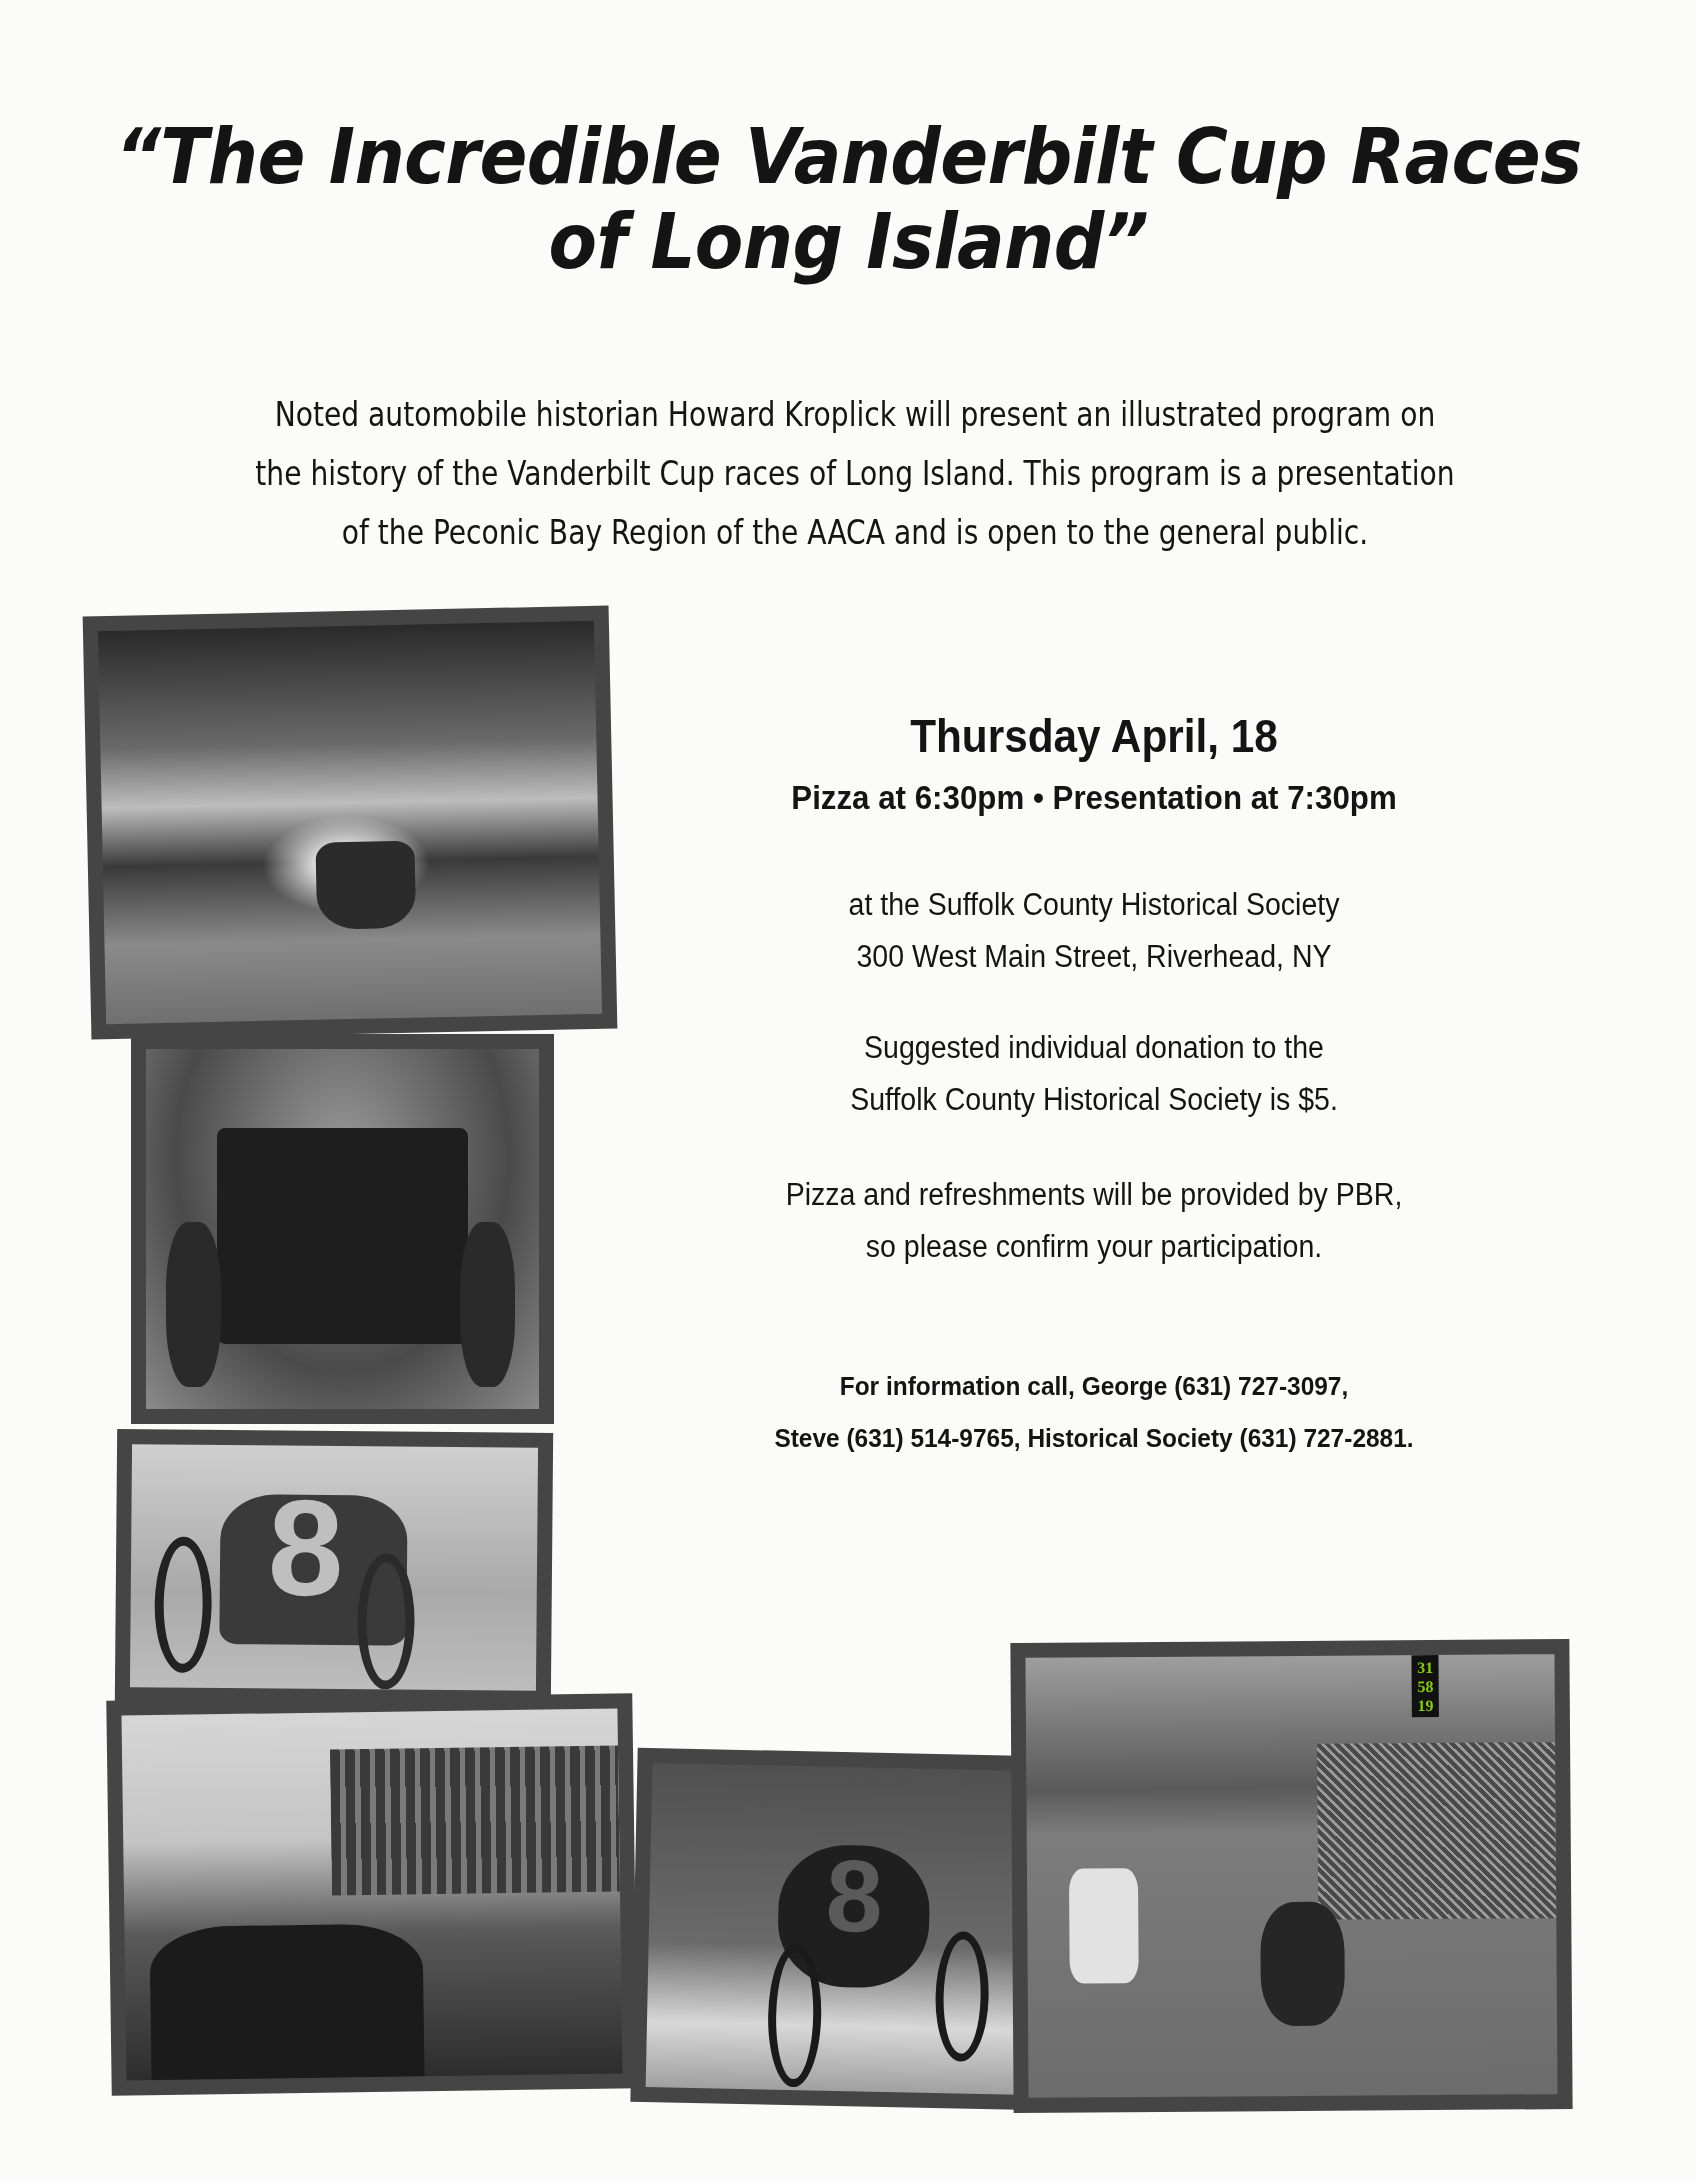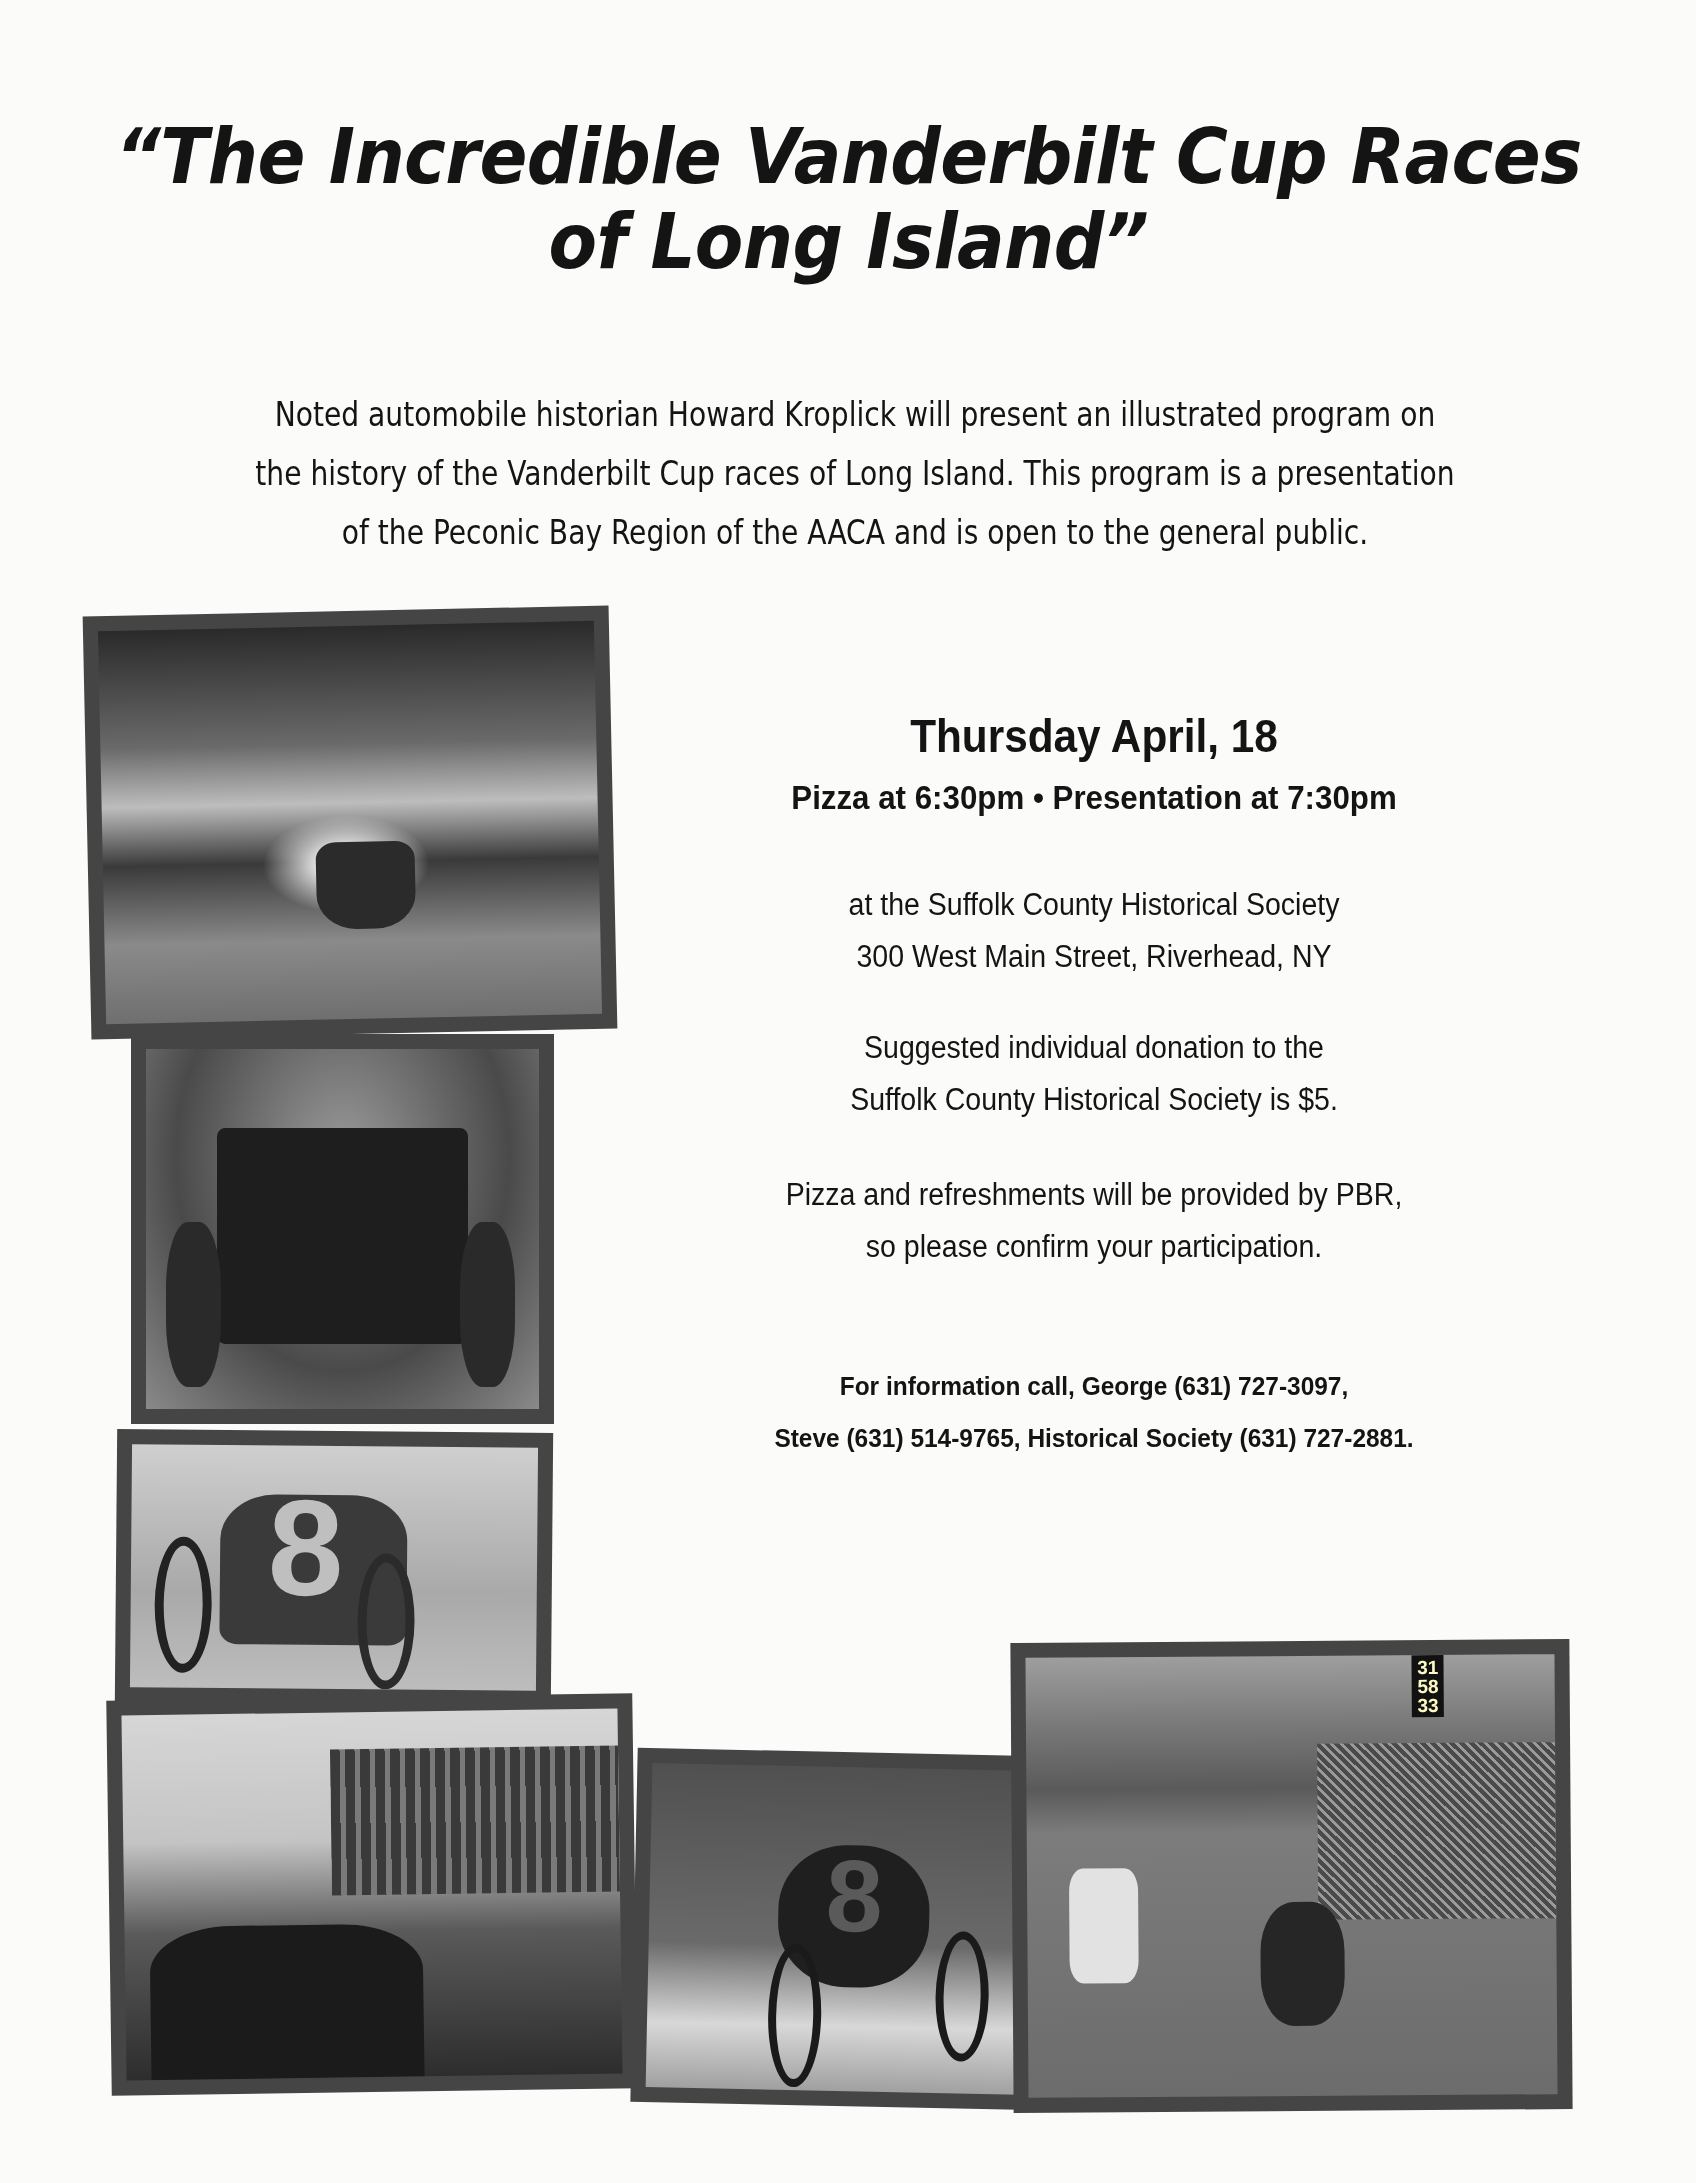--- a/index.html
+++ b/index.html
@@ -11,22 +11,22 @@
            font-size:34px; line-height:59px; transform:scaleX(0.92); }
   .block { position:absolute; left:634px; width:920px; text-align:center; transform:scaleX(0.92); }
   .date { top:709px; font-size:46px; font-weight:bold; }
   .times { top:778px; font-size:34px; font-weight:bold; }
   .venue { top:879px; font-size:31px; line-height:52px; }
   .donation { top:1022px; font-size:31px; line-height:52px; }
   .pizza { top:1169px; font-size:31px; line-height:52px; }
   .contact { top:1360px; font-size:26.6px; font-weight:bold; line-height:52px; }
   .photo { position:absolute; background:#454545; box-sizing:border-box; padding:15px; }
   .photo .img { width:100%; height:100%; position:relative; overflow:hidden; }
-  .scorebox { position:absolute; background:#111; color:#fef9c3; font-weight:bold; font-family:Liberation Sans, sans-serif;
-              font-size:19px; line-height:19px; padding:2.7px 5.5px; }
+  .scorebox { position:absolute; background:#111; color:#84cc16; font-weight:bold; font-family:Liberation Serif, serif;
+              font-size:16px; line-height:19px; padding:2.7px 5.5px; }
 </style>
 </head>
 <body>
 
 <div class="title" style="top:119px;">“The Incredible Vanderbilt Cup Races</div>
 <div class="title" style="top:204px;">of Long Island”</div>
 
 <div class="intro" style="top:385px;">
   <div>Noted automobile historian Howard Kroplick will present an illustrated program on</div>
   <div>the history of the Vanderbilt Cup races of Long Island. This program is a presentation</div>
@@ -91,19 +91,19 @@
     <div style="position:absolute;left:76%;top:50%;width:14%;height:40%;border:8.2px solid #1a1a1a;border-radius:50%;box-sizing:border-box;"></div>
   </div>
 </div>
 
 <div class="photo" style="left:1012px; top:1641px; width:559px; height:470px; transform:rotate(-0.4deg);">
   <div class="img" style="background:linear-gradient(180deg,#9e9e9e 0%,#7a7a7a 15%,#5a5a5a 30%,#7c7c7c 40%,#6c6c6c 100%);">
     <div style="position:absolute;left:55%;top:20%;width:45%;height:40%;background:repeating-linear-gradient(45deg,#4a4a4a 0 4.1px,#9a9a9a 4.1px 6.8px);"></div>
     <div class="scorebox" style="left:73%;top:0%;">
       <div>31</div>
       <div>58</div>
-      <div>33</div>
+      <div>19</div>
     </div>
     <div style="position:absolute;left:8%;top:48%;width:13%;height:26%;background:#e2e2e2;border-radius:20%;"></div>
     <div style="position:absolute;left:44%;top:56%;width:16%;height:28%;background:#262626;border-radius:40%;"></div>
   </div>
 </div>
 
 
 </body></html>

